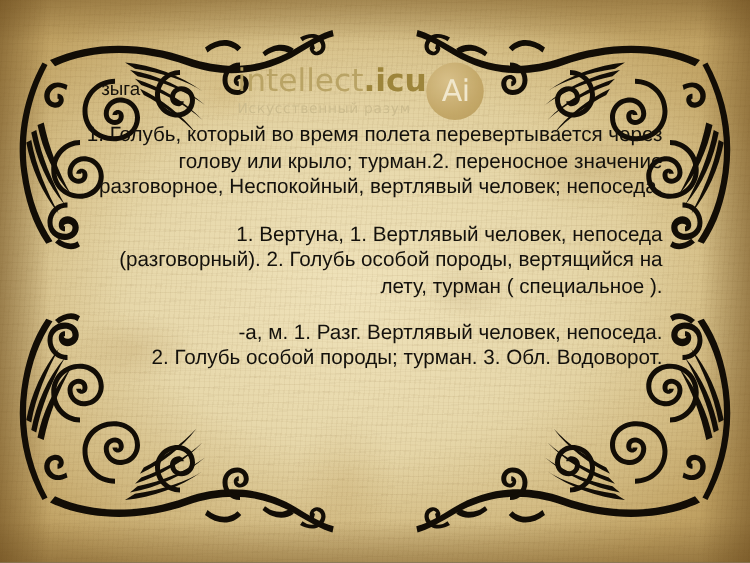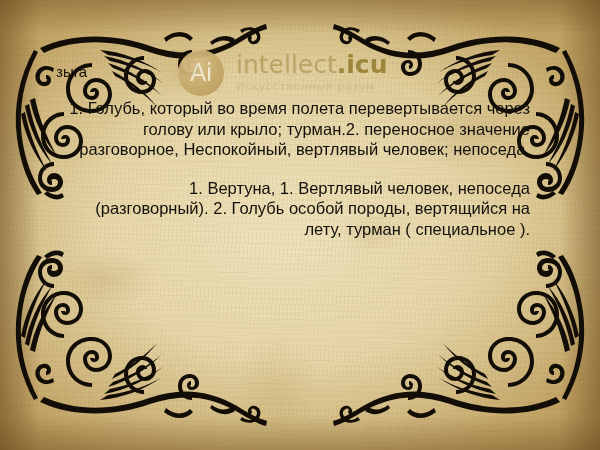--- a/index.html
+++ b/index.html
@@ -114,20 +114,21 @@
     position: absolute;
     left: 56px;
     top: 62px;
     width: 474px;
     color: #14110c;
   }
   #headword {
     font-size: 15px;
     line-height: 19px;
     color: #141009;
+    margin-left: 25px;
   }
   .entry {
     font-size: 16.5px;
     line-height: 20.5px;
     color: #14110c;
     text-align: right;
   }
   #entry-1 { margin-top: 17px; }
   #entry-2 { margin-top: 18px; text-indent: 92px; }
   #entry-3 { margin-top: 3px; text-indent: 122px; }
@@ -340,28 +341,29 @@
         <path d="M40 186 C47 192 55 193 60 189 L58 185 C54 188 48 187 43 183 Z"></path>
         <path d="M50 60 C42 56 35 58 32 65 C30 71 33 77 39 78 C43 79 47 76 47 72 C47 69 45 67 42 67
                  L42 71 C43 71 43 71 43 72 C43 73 42 74 40 74 C37 74 35 71 36 67 C38 62 43 60 49 64 Z"></path>
         <path d="M160 30 C170 22 182 22 189 30 L186 33 C180 27 170 27 162 34 Z"></path>
         <path d="M206 34 C214 27 224 26 231 31 L228 35 C222 31 214 32 208 37 Z"></path>
       </g>
     </svg>
   </div>
 
   <div id="watermark">
-    <div id="wm-badge">
-      <span id="wm-badge-text">Ai</span>
-    </div>
     <div id="wm-words">
       <div id="wm-title"><span>intellect</span><span class="strong">.icu</span></div>
       <div id="wm-sub">Искусственный  разум</div>
     </div>
+    <div id="wm-badge">
+      <span id="wm-badge-text">Ai</span>
+    </div>
   </div>
 
   <div id="article">
     <div id="headword">зыга</div>
     <p class="entry" id="entry-1">1. Голубь, который во время полета перевертывается через голову или крыло; турман.2. переносное значение  разговорное, Неспокойный, вертлявый человек; непоседа.</p>
     <p class="entry" id="entry-2">1. Вертуна, 1. Вертлявый человек, непоседа (разговорный). 2. Голубь особой породы, вертящийся на лету, турман ( специальное ).</p>
+    <p class="entry" id="entry-3">-а, м. 1. Разг. Вертлявый человек, непоседа. 2. Голубь особой породы; турман. 3. Обл. Водоворот.</p>
   </div>
 
 </div>
 
 </body></html>

